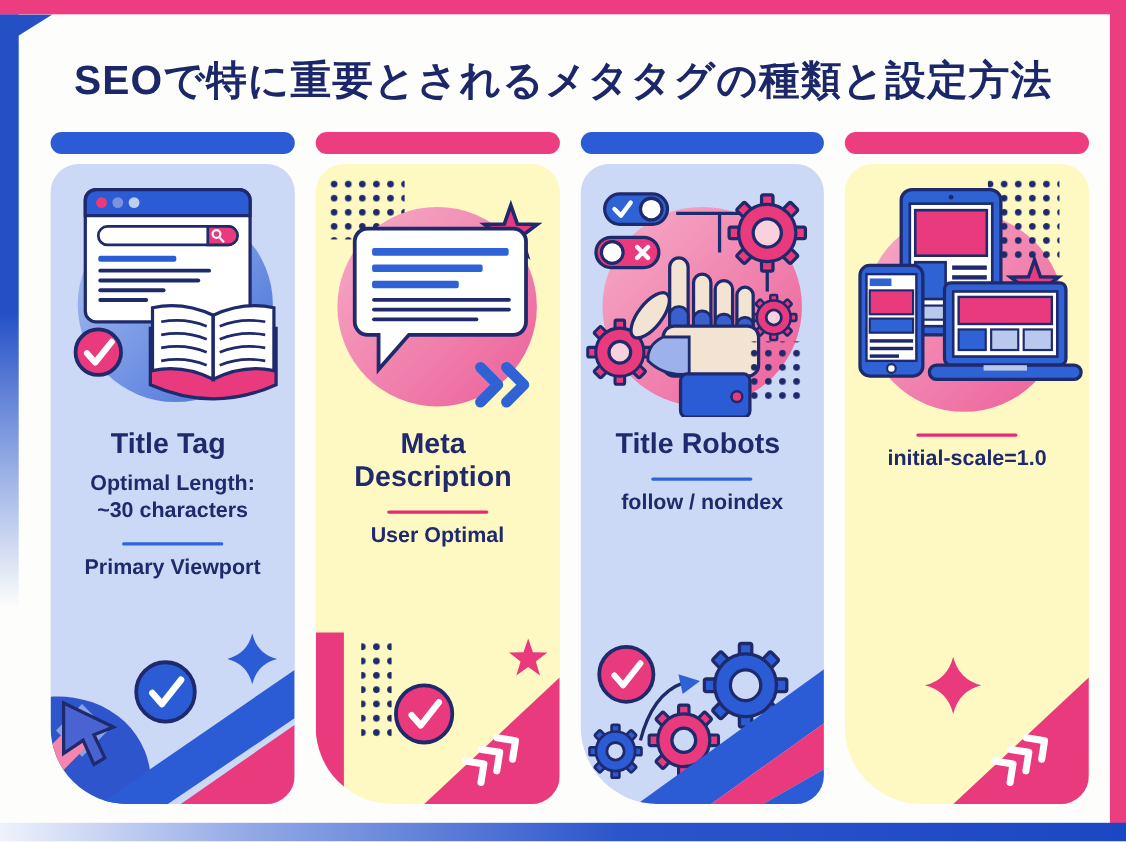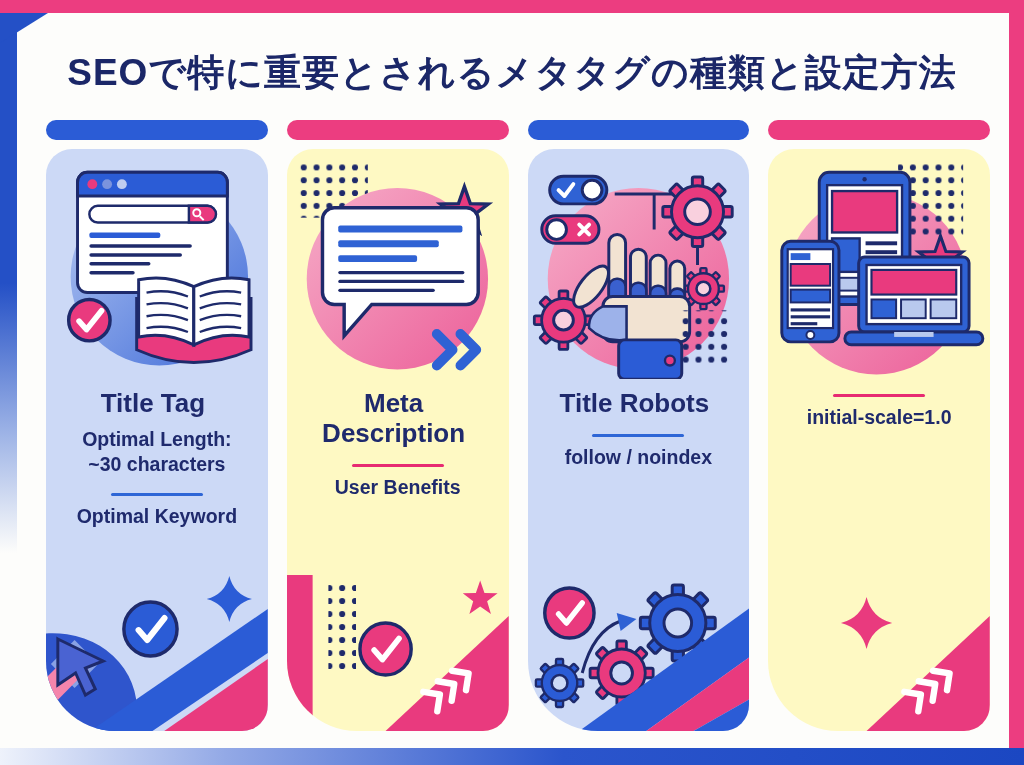--- a/index.html
+++ b/index.html
@@ -128,21 +128,21 @@
         </g>
         <g>
           <circle cx="44" cy="172" r="21" fill="#e93a7e" stroke="#1e2a6b" stroke-width="3.5"></circle>
           <use href="#check" transform="translate(44,172) scale(0.95)" stroke="#ffffff" stroke-width="6"></use>
         </g>
       </svg>
       <div class="card-heading">Title Tag</div>
       <div class="card-line">Optimal Length:
 ~30 characters</div>
       <div class="divider blue"></div>
-      <div class="card-line">Optimal Keyword</div>
+      <div class="card-line">Primary Viewport</div>
       <svg class="decor" viewBox="0 0 225 160" preserveAspectRatio="none">
         <ellipse cx="-2" cy="148" rx="96" ry="84" fill="#2f55cc" transform="rotate(-22 -2 148)"></ellipse>
         <rect x="12" y="76" width="34" height="34" fill="#8ea6e6" opacity="0.95" transform="rotate(45 29 93)"></rect>
         <rect x="-10" y="96" width="52" height="24" fill="#f585ac" transform="rotate(-45 16 108)"></rect>
         <polygon points="12,68 58,90 40,97 50,118 40,124 30,102 12,114" fill="#4a63d2" stroke="#1e2a6b" stroke-width="3"></polygon>
         <use href="#sparkle" transform="translate(186,28) scale(1.15)" fill="#2b5cd6"></use>
         <g>
           <circle cx="106" cy="58" r="27" fill="#2b5cd6" stroke="#1e2a6b" stroke-width="3.5"></circle>
           <use href="#check" transform="translate(106,58) scale(1.1)" stroke="#ffffff" stroke-width="5.5"></use>
         </g>
@@ -168,21 +168,21 @@
           <rect x="52" y="131" width="128" height="3.4" rx="1.7" fill="#1e2a6b"></rect>
           <rect x="52" y="140" width="98" height="3.4" rx="1.7" fill="#1e2a6b"></rect>
         </g>
         <g stroke="#2f62d4" stroke-width="10" fill="none" stroke-linecap="round" stroke-linejoin="round">
           <path d="M152,186 l16,16 l-16,16"></path>
           <path d="M176,186 l16,16 l-16,16"></path>
         </g>
       </svg>
       <div class="card-heading">Meta Description</div>
       <div class="divider pink"></div>
-      <div class="card-line">User Benefits</div>
+      <div class="card-line">User Optimal</div>
       <svg class="decor" viewBox="0 0 225 160" preserveAspectRatio="none">
         <rect x="0" y="4" width="26" height="156" fill="#e93a7e"></rect>
         <rect x="42" y="12" width="28" height="92" fill="url(#dotgrid)"></rect>
         <use href="#star5" transform="translate(196,28) scale(0.62)" fill="#e93a7e"></use>
         <g>
           <circle cx="100" cy="78" r="26" fill="#e93a7e" stroke="#1e2a6b" stroke-width="3.5"></circle>
           <use href="#check" transform="translate(100,78) scale(1.05)" stroke="#ffffff" stroke-width="5.5"></use>
         </g>
         <polygon points="100,160 225,45 225,160" fill="#e93a7e"></polygon>
         <g transform="translate(160,120) rotate(-36)" stroke="#ffffff" stroke-width="6.5">

